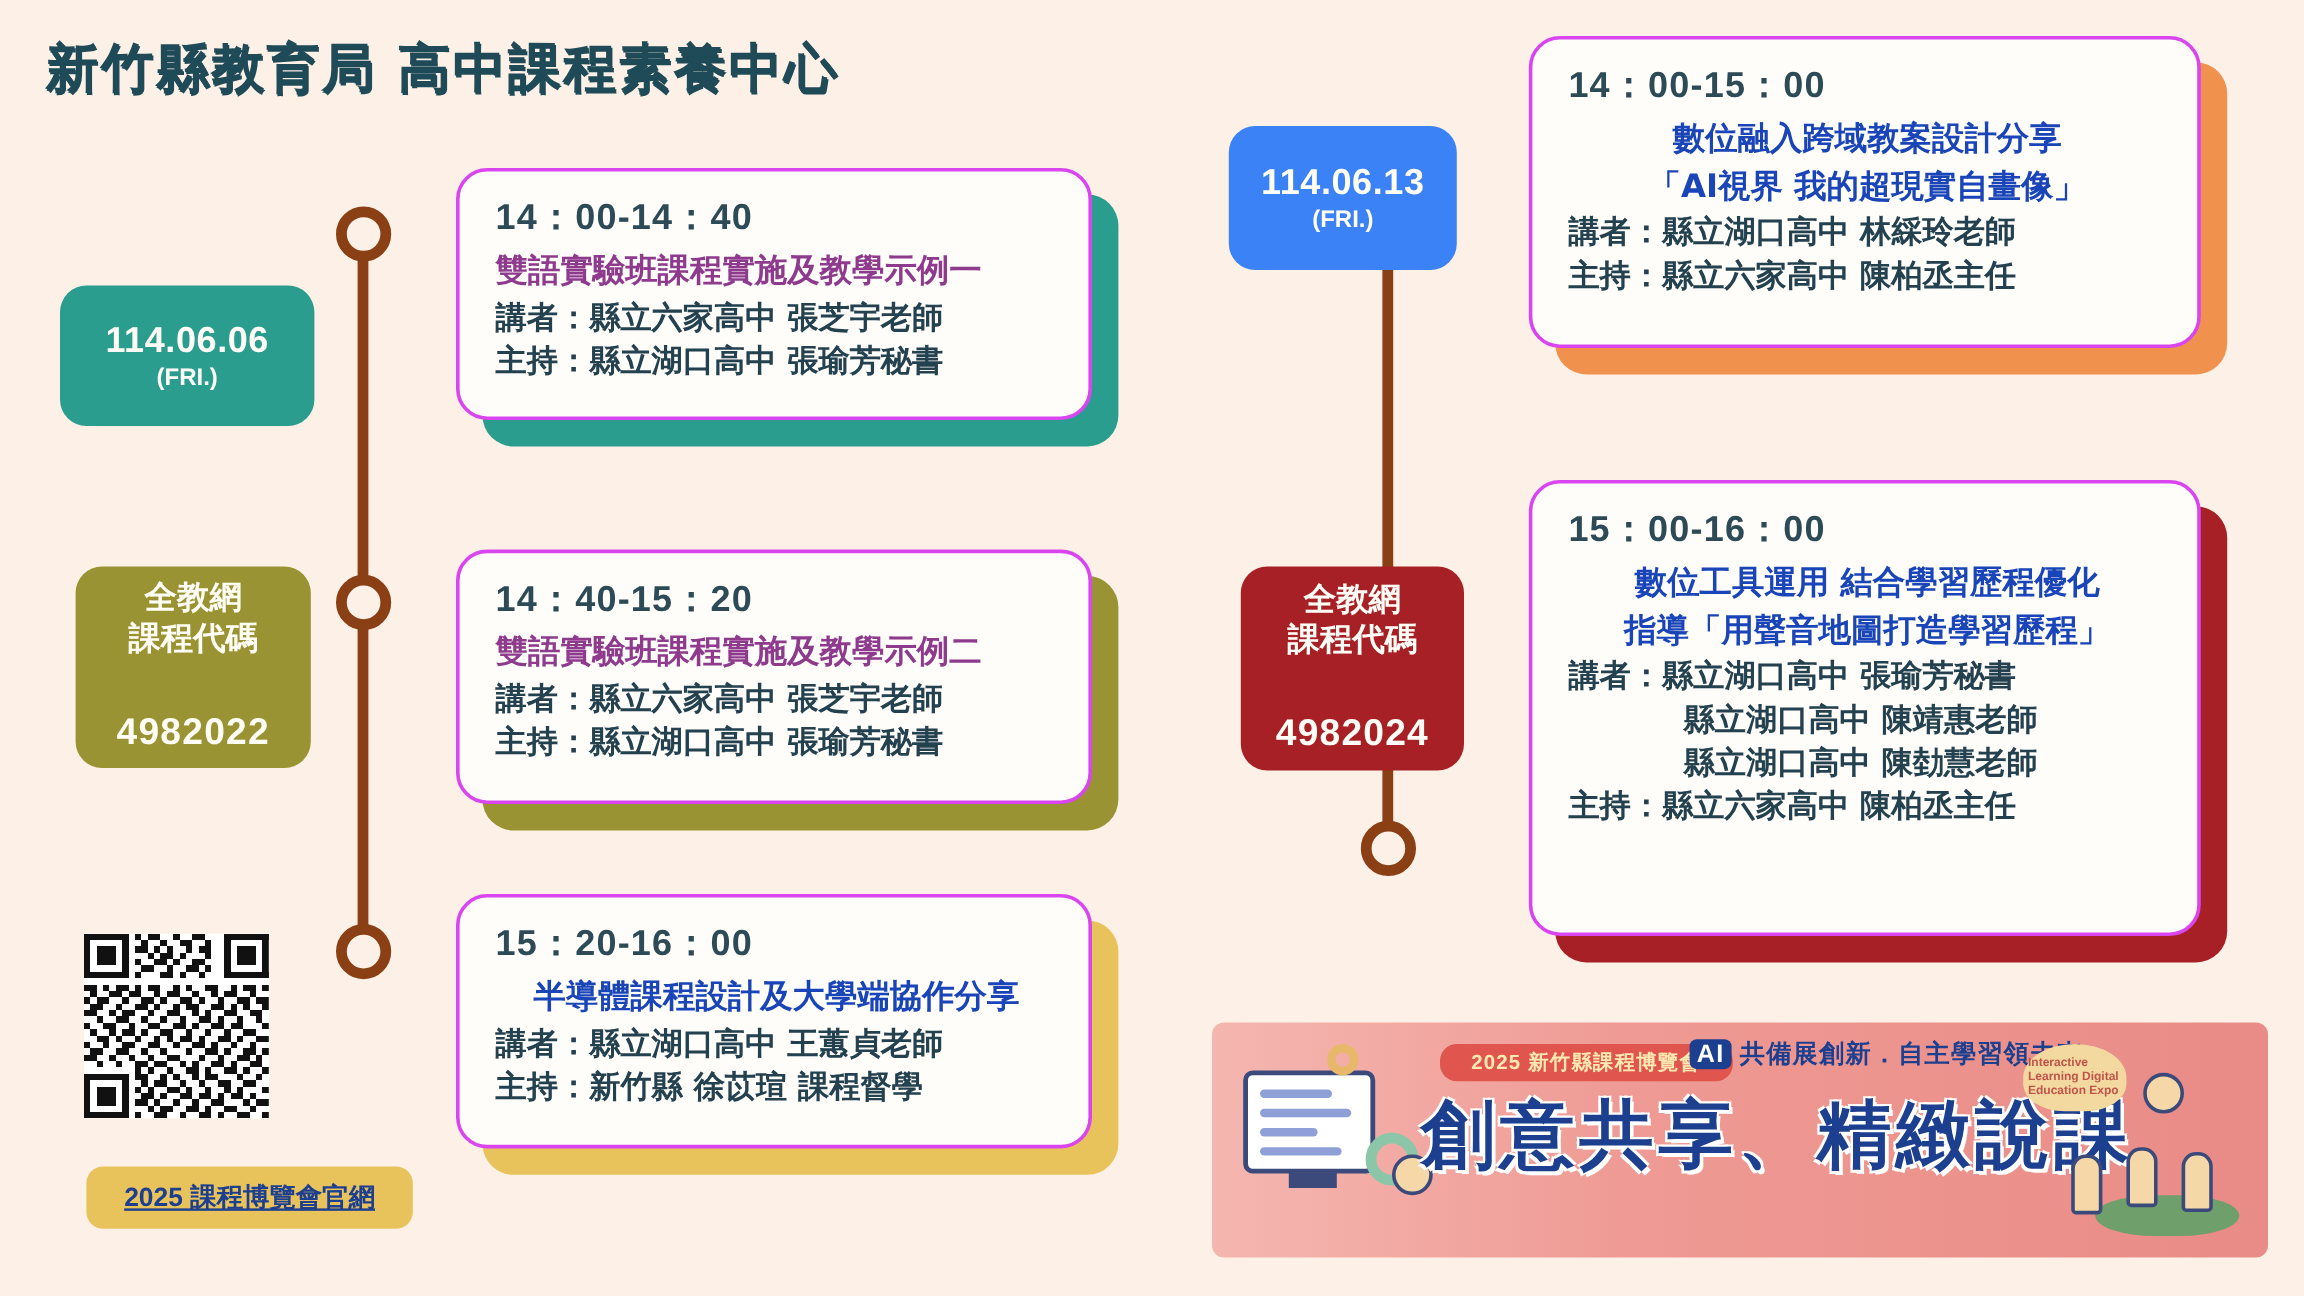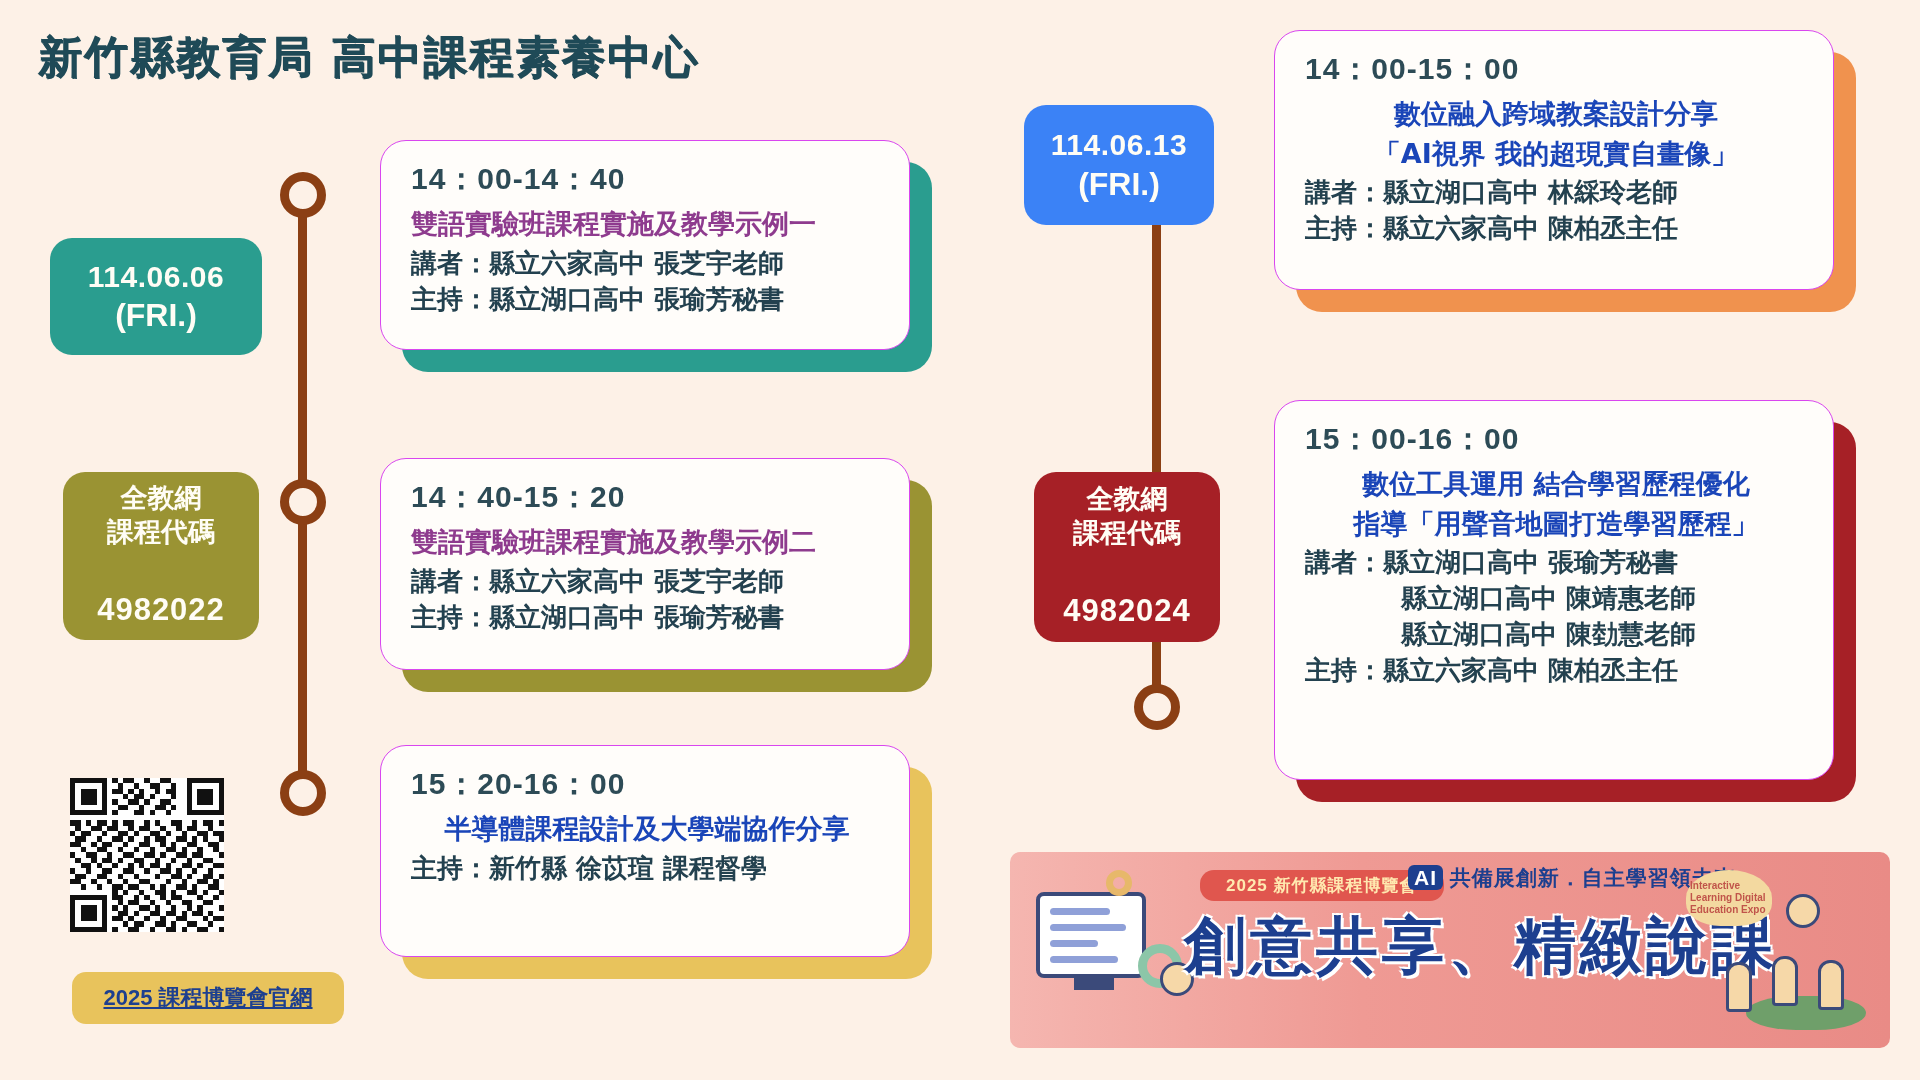--- a/index.html
+++ b/index.html
@@ -63,21 +63,21 @@
     text-align: center;
     display: flex;
     flex-direction: column;
     justify-content: center;
     align-items: center;
     font-weight: 800;
     line-height: 1.25;
     z-index: 4;
   }
   .badge .big   { font-size: 30px; letter-spacing: 0.5px; }
-  .badge .sub   { font-size: 32px; }
+  .badge .sub   { font-size: 20px; }
   .badge .lbl   { font-size: 27px; font-weight: 700; }
   .badge .code  { font-size: 31px; font-weight: 900; letter-spacing: 1px; margin-top: 42px; }
 
   .badge-date-1 { left: 50px;  top: 238px; width: 212px; height: 117px; background: #2a9d8f; }
   .badge-code-1 { left: 63px;  top: 472px; width: 196px; height: 168px; background: #9a9333; }
   .badge-date-2 { left: 1024px; top: 105px; width: 190px; height: 120px; background: #3b82f6; }
   .badge-code-2 { left: 1034px; top: 472px; width: 186px; height: 170px; background: #a62026; }
 
   
   .card-wrap { position: absolute; }
@@ -88,21 +88,21 @@
     width: 100%;
     height: 100%;
     border-radius: 26px;
     z-index: 1;
   }
   .card {
     position: relative;
     width: 100%;
     height: 100%;
     background: #fffdfa;
-    border: 1px solid #d946ef;
+    border: 3px solid #d946ef;
     border-radius: 26px;
     z-index: 2;
     padding: 18px 26px 10px 30px;
     display: flex;
     flex-direction: column;
     justify-content: flex-start;
   }
   .c-time {
     font-size: 30px;
     font-weight: 800;
@@ -302,20 +302,23 @@
         <span>主持：</span><span>縣立湖口高中  張瑜芳秘書</span>
       </div>
     </div>
   </div>
 
   <div class="card-wrap card-3">
     <div class="card-shadow"></div>
     <div class="card">
       <div class="c-time">15：20-16：00</div>
       <div class="c-topic blue">半導體課程設計及大學端協作分享</div>
+      <div class="c-line">
+        <span>講者：</span><span>縣立湖口高中  王蕙貞老師</span>
+      </div>
       <div class="c-line">
         <span>主持：</span><span>新竹縣  徐苡瑄  課程督學</span>
       </div>
     </div>
   </div>
 
   <div class="qr">
     <svg width="154" height="154" viewBox="0 0 29 29" shape-rendering="crispEdges">
       <rect width="29" height="29" fill="#ffffff"></rect>
       <g fill="#111111">

